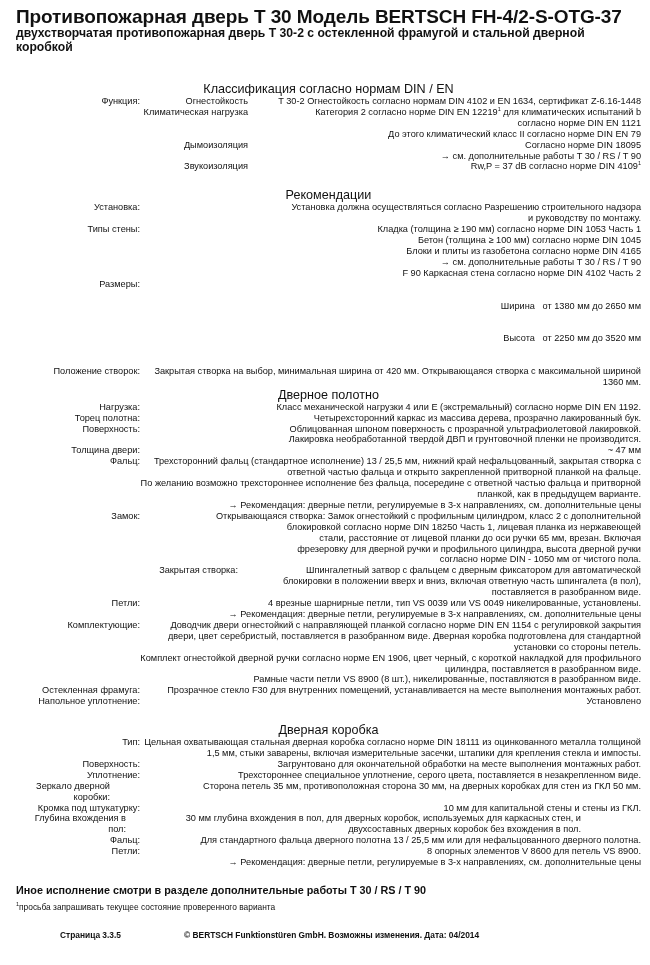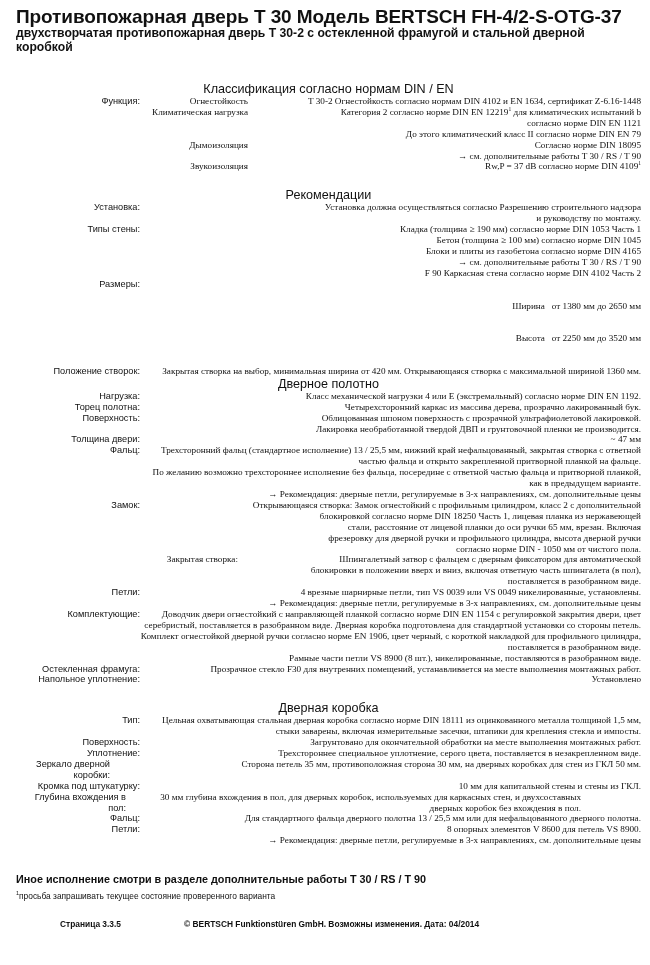--- a/index.html
+++ b/index.html
@@ -5,21 +5,21 @@
   html, body { margin: 0; padding: 0; background: #ffffff; }
   body { width: 650px; height: 965px; overflow: hidden; position: relative;
          font-family: "Liberation Sans", "DejaVu Sans", sans-serif; color: #111; }
   .page { position: absolute; left: 16px; top: 8px; width: 625px; }
   .title { font-weight: bold; font-size: 19px; line-height: 17px; margin: 0; letter-spacing: -0.1px; }
   .subtitle { font-weight: bold; font-size: 12.2px; line-height: 14px; margin: 1px 0 0 0; }
   .section { margin-top: 0; }
   .section-title { font-size: 12.6px; line-height: 14px; margin: 0 0 0 0; font-weight: normal; text-align: center; }
   .row { display: flex; font-size: 9.2px; line-height: 10.9px; text-align: right; }
   .row .lbl { width: 124px; flex: 0 0 124px; }
-  .row .val { flex: 1 1 auto; font-family: Liberation Serif, serif; }
+  .row .val { flex: 1 1 auto; }
   .sub { display: flex; }
   .sub .slbl { width: 108px; flex: 0 0 108px; }
   .sub .sval { flex: 1 1 auto; }
   .lock .slbl { width: 98px; flex: 0 0 98px; }
   .lock-open-cont { padding-left: 98px; }
   .line { display: block; }
   .bold-note { font-weight: bold; font-size: 10.8px; line-height: 12px; }
   .footnote { font-size: 8.4px; line-height: 10px; }
   .footer { font-weight: bold; font-size: 8.4px; line-height: 10px; display: flex; }
   .footer .pg { width: 124px; margin-left: 44px; }
@@ -234,20 +234,20 @@
     </div>
     <div class="row">
       <div class="lbl">Петли:</div>
       <div class="val">
         <span class="line">8 опорных элементов V 8600 для петель VS 8900.</span>
         <span class="line">→ Рекомендация: дверные петли, регулируемые в 3-х направлениях, см. дополнительные цены</span>
       </div>
     </div>
   </div>
 
-  <div class="bold-note" style="margin-top:27px">Иное исполнение смотри в разделе дополнительные работы T 30 / RS / T 90</div>
+  <div class="bold-note" style="margin-top:16px">Иное исполнение смотри в разделе дополнительные работы T 30 / RS / T 90</div>
   <div class="footnote" style="margin-top:6px"><sup>1</sup><span>просьба запрашивать текущее состояние проверенного варианта</span></div>
 
   <div class="footer" style="margin-top:18px">
     <div class="pg">Страница 3.3.5</div>
     <div>© BERTSCH Funktionstüren GmbH. Возможны изменения. Дата: 04/2014</div>
   </div>
 </div>
 
 </body></html>

